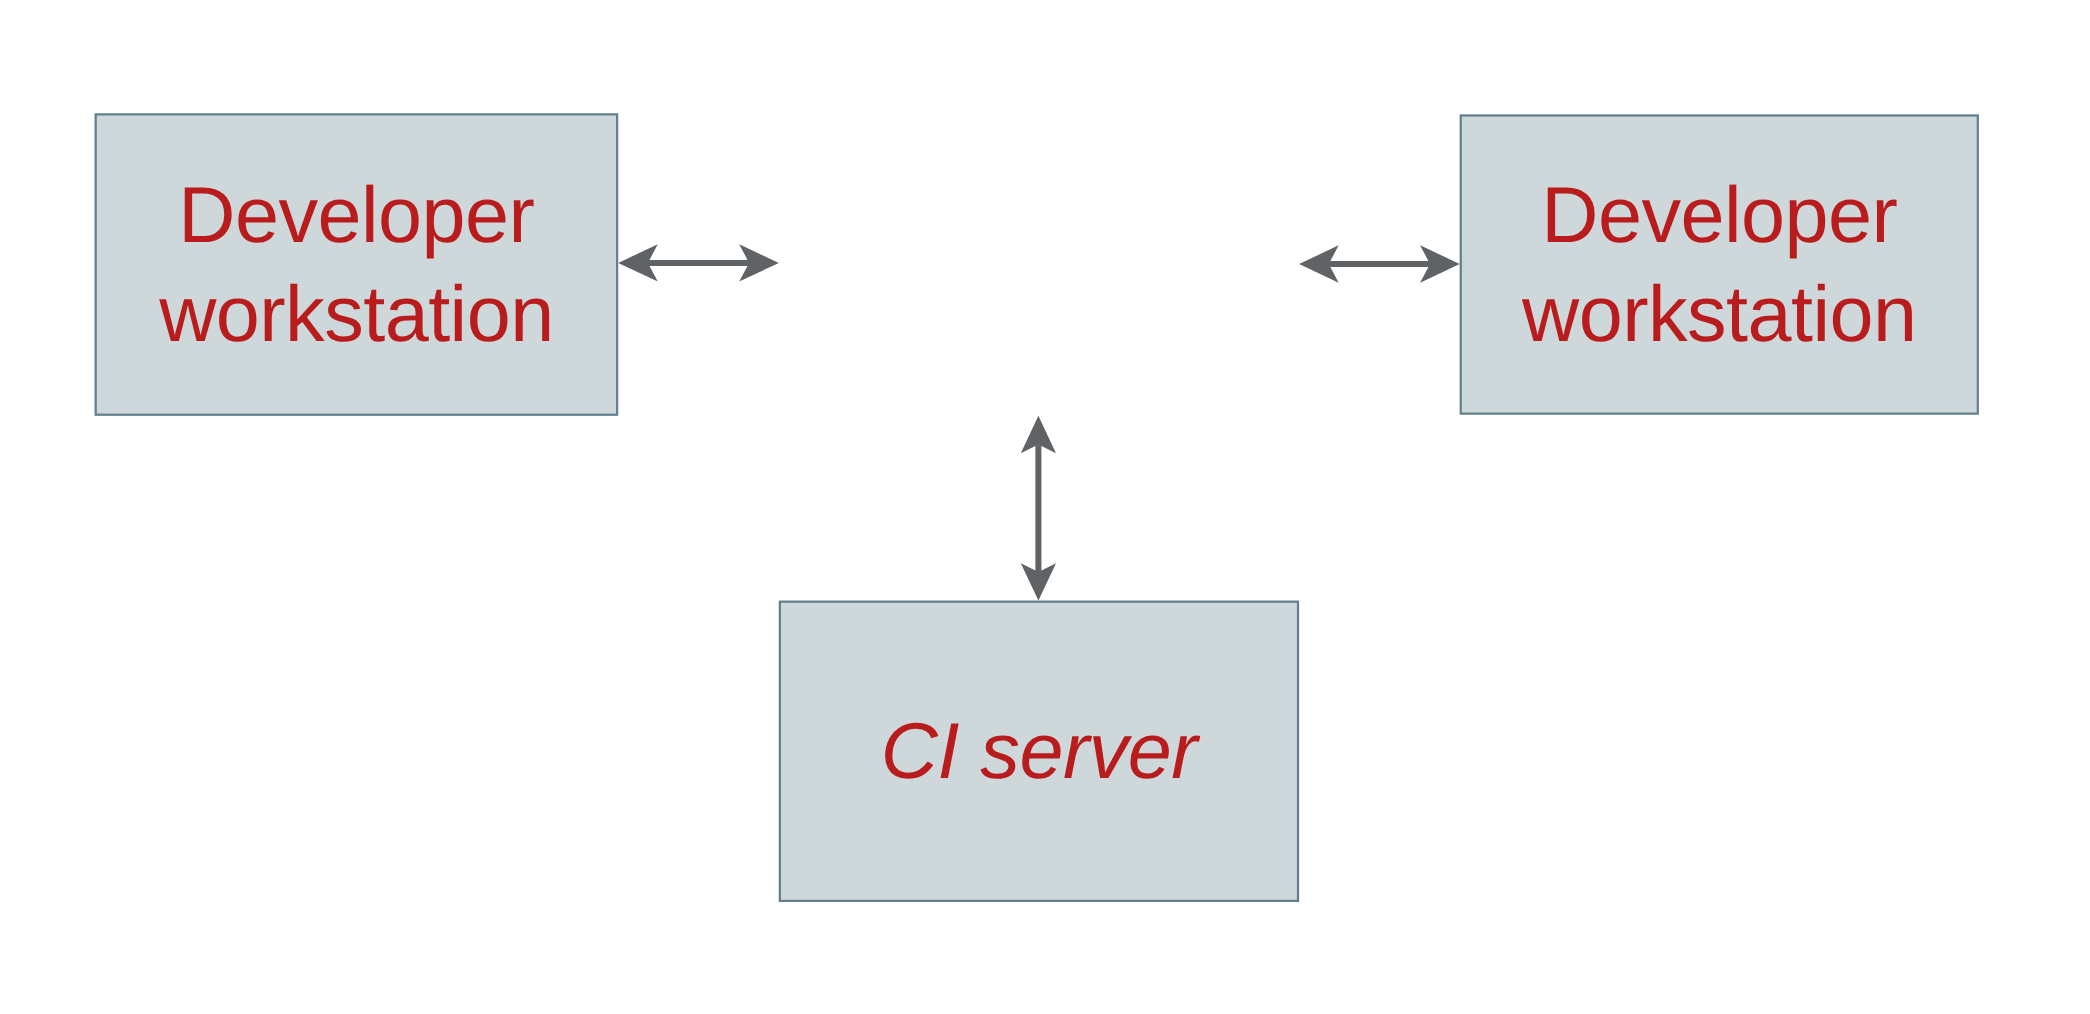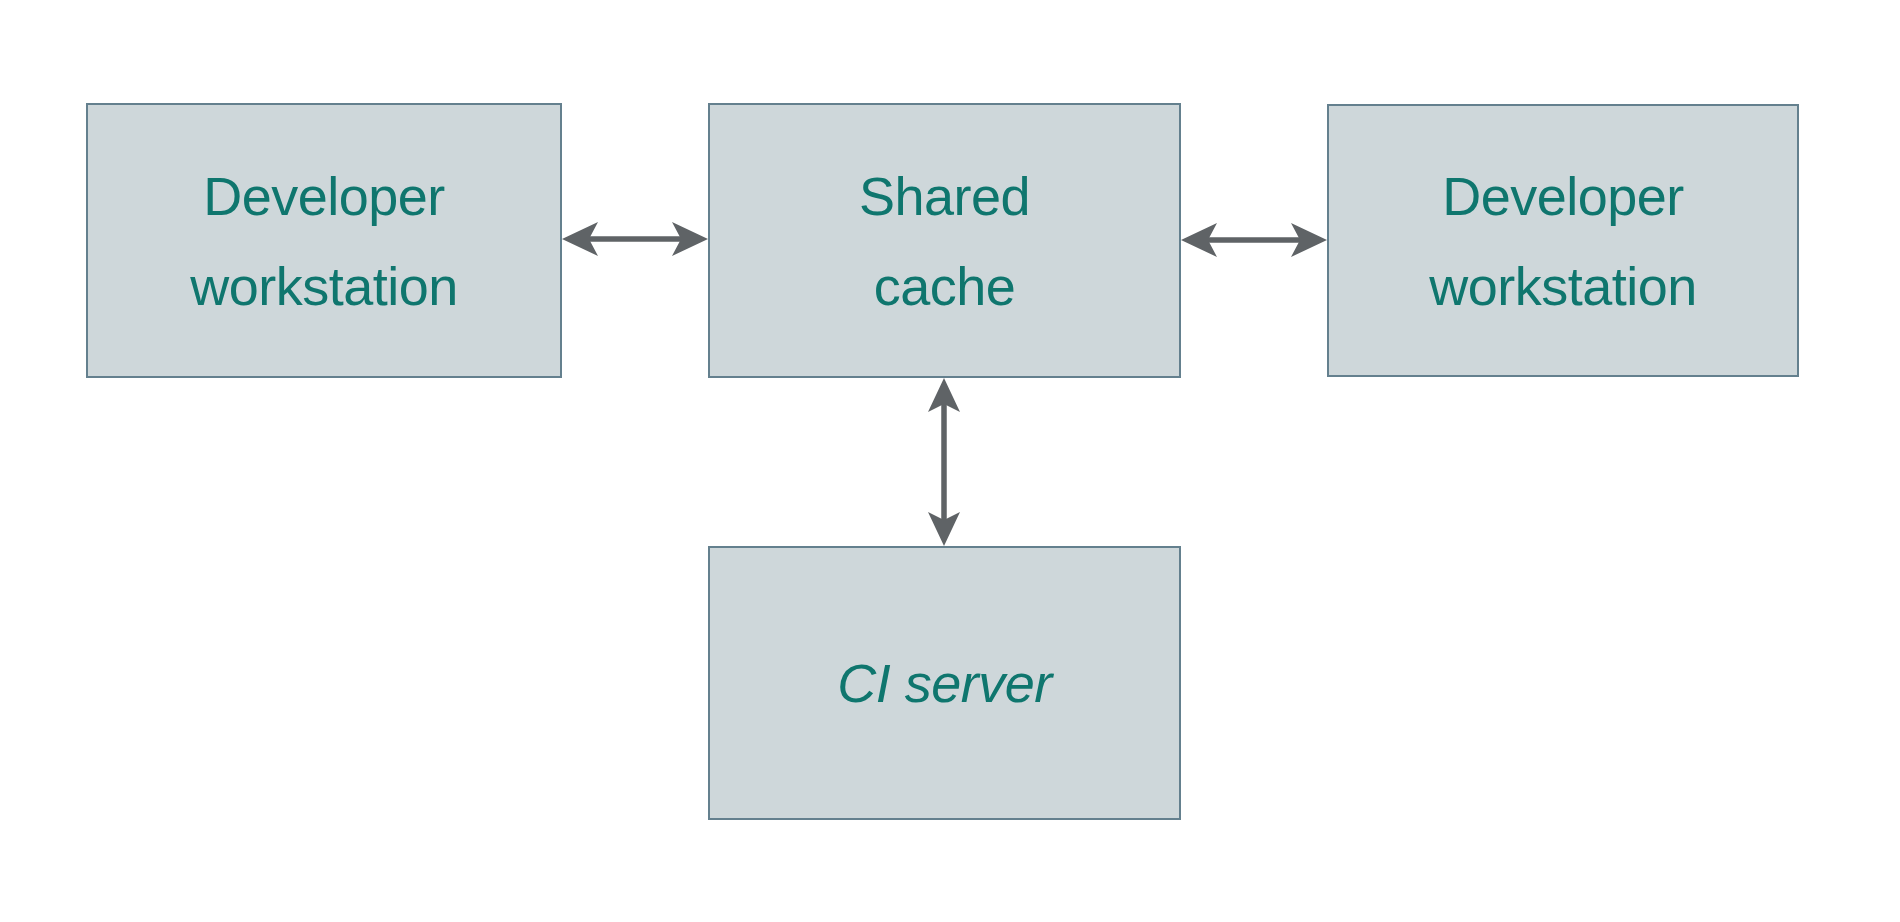--- a/index.html
+++ b/index.html
@@ -18,22 +18,22 @@
   .node {
     position: absolute;
     background: #ced7da;
     border: 2px solid #64808e;
     box-sizing: border-box;
     display: flex;
     flex-direction: column;
     align-items: center;
     justify-content: center;
     text-align: center;
-    color: #0f766e;
-    font-size: 54px;
+    color: #b91c1c;
+    font-size: 72px;
     line-height: 90px;
     letter-spacing: -0.5px;
   }
   .node span { display: block; }
   .node-dev-left   { left: 86px;   top: 103px; width: 476px; height: 275px; }
   .node-cache      { left: 708px;  top: 103px; width: 473px; height: 275px; }
   .node-dev-right  { left: 1327px; top: 104px; width: 472px; height: 273px; }
   .node-ci         { left: 708px;  top: 546px; width: 473px; height: 274px; font-style: italic; }
   .edge { position: absolute; }
   .edge-left-cache  { left: 562px;  top: 217px; }
@@ -45,26 +45,20 @@
 
 <div class="canvas">
 
   <div class="node node-dev-left">
     <div>
       <span>Developer</span>
       <span>workstation</span>
     </div>
   </div>
 
-  <div class="node node-cache">
-    <div>
-      <span>Shared</span>
-      <span>cache</span>
-    </div>
-  </div>
 
   <div class="node node-dev-right">
     <div>
       <span>Developer</span>
       <span>workstation</span>
     </div>
   </div>
 
   <div class="node node-ci">
     <div>

